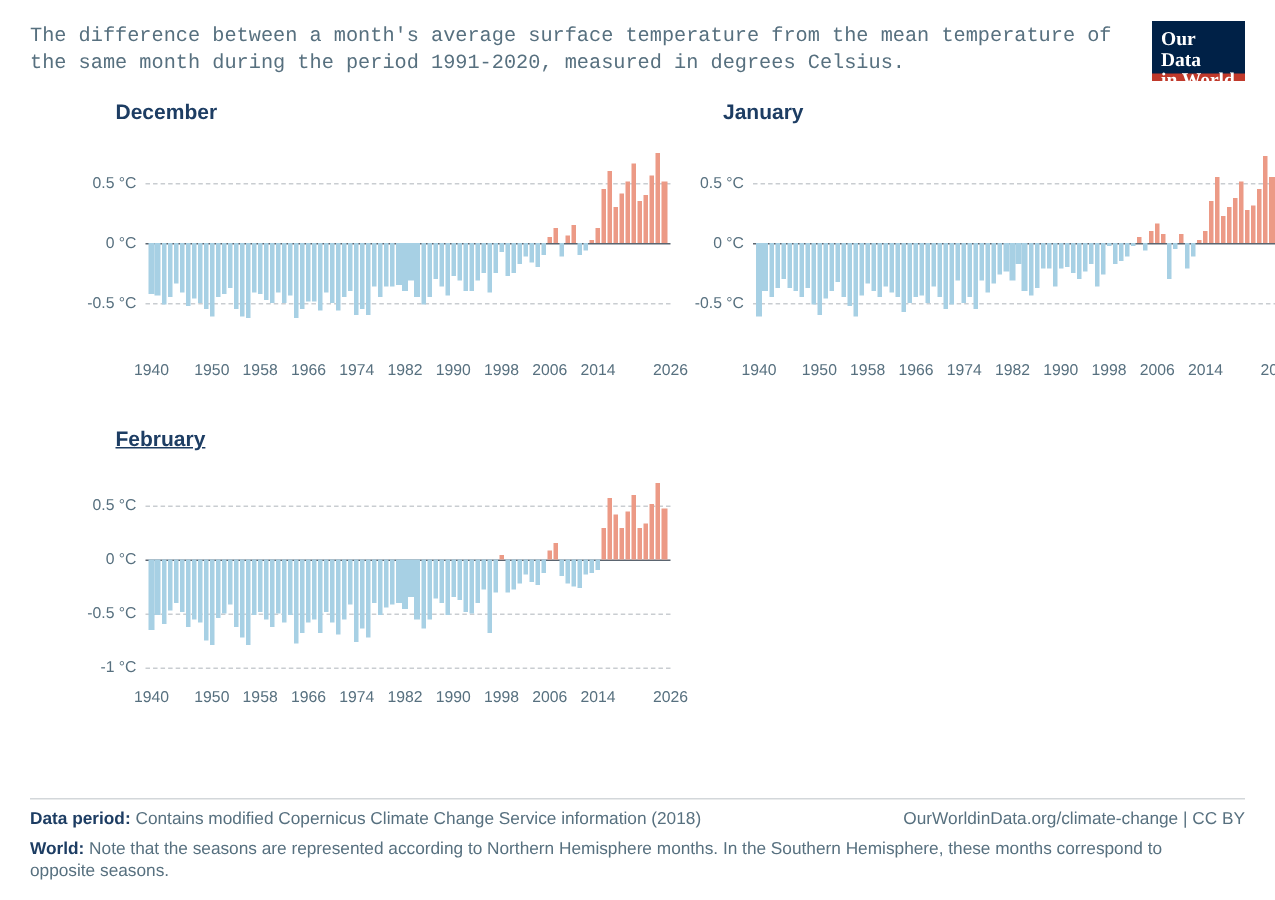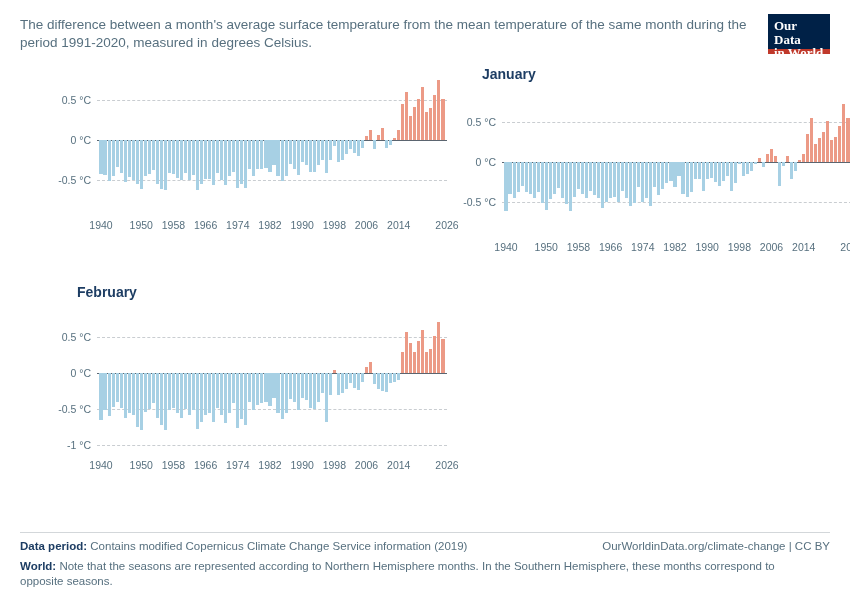--- a/index.html
+++ b/index.html
@@ -29,20 +29,21 @@
     letter-spacing: -0.2px;
     margin: 0 0 6px 0;
     line-height: 1.15;
   }
   .subtitle {
     font-size: 13.5px;
     color: #57707f;
     line-height: 1.35;
     max-width: 730px;
     margin: 0;
+    font-family: Liberation Mono, monospace;
   }
   .logo {
     position: absolute;
     top: 14px;
     right: 20px;
     width: 62px;
     height: 40px;
     background: #002147;
     color: #ffffff;
     font-family: "Liberation Serif", serif;
@@ -58,21 +59,21 @@
     margin-top: 14px;
     height: 420px;
   }
   .panel {
     position: absolute;
     width: 400px;
     height: 205px;
   }
   .panel-dec { left: 35px;  top: 0px; }
   .panel-jan { left: 440px; top: 0px; }
-  .panel-feb { left: 35px;  top: 218px; }
+  .panel-feb { left: 35px;  top: 218px; text-decoration: underline; }
 
   .panel-title {
     font-size: 14px;
     font-weight: 700;
     color: #1d3d63;
     margin: 0 0 6px 22px;
   }
   .plot {
     position: relative;
     width: 400px;
@@ -169,20 +170,21 @@
 
   <p class="subtitle">The difference between a month's average surface temperature from the mean temperature of the same month during the period 1991-2020, measured in degrees Celsius.</p>
 
   <div class="logo">
     <div>Our Data</div>
     <div>in World</div>
   </div>
 
   <div class="charts">
     <div class="panel panel-dec">
+      <div class="panel-title">December</div>
       <div class="plot">
         <div class="plot-inner">
             <div class="gridline" style="top: 107.25px;"></div>
             <div class="ylabel" style="top: 107.25px;">-0.5 °C</div>
             <div class="zeroline" style="top: 67.5278px;"></div>
             <div class="ylabel" style="top: 67.5278px;">0 °C</div>
             <div class="gridline" style="top: 27.8056px;"></div>
             <div class="ylabel" style="top: 27.8056px;">0.5 °C</div>
             <div class="bars">
               <div class="bar cold" style="left: 2.47299px; top: 67.5278px; height: 34.1611px;"></div>
@@ -520,21 +522,21 @@
           </div>
       </div>
     </div>
   </div>
 
   <div class="footer">
     <div class="footer-rule"></div>
     <div class="footer-row">
       <div>
         <span class="label">Data period:</span>
-        <span>Contains modified Copernicus Climate Change Service information (2019)</span>
+        <span>Contains modified Copernicus Climate Change Service information (2018)</span>
       </div>
       <div class="footer-link">OurWorldinData.org/climate-change | CC BY</div>
     </div>
     <div class="note">
       <span class="label">World:</span>
       <span>Note that the seasons are represented according to Northern Hemisphere months. In the Southern Hemisphere, these months correspond to opposite seasons.</span>
     </div>
   </div>
 
 </div>

